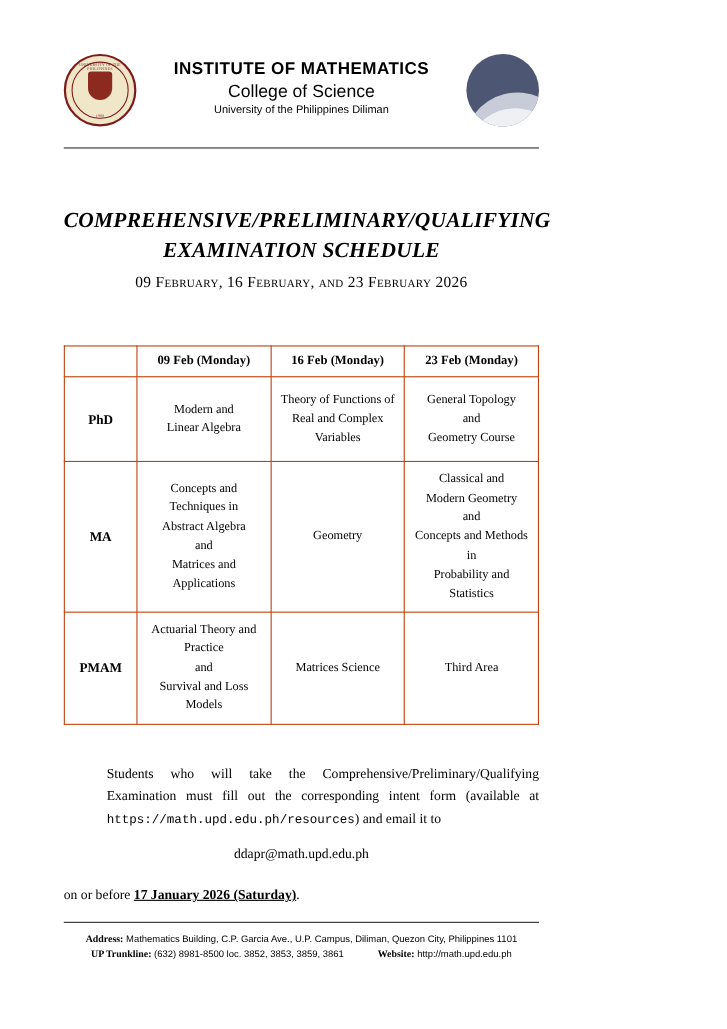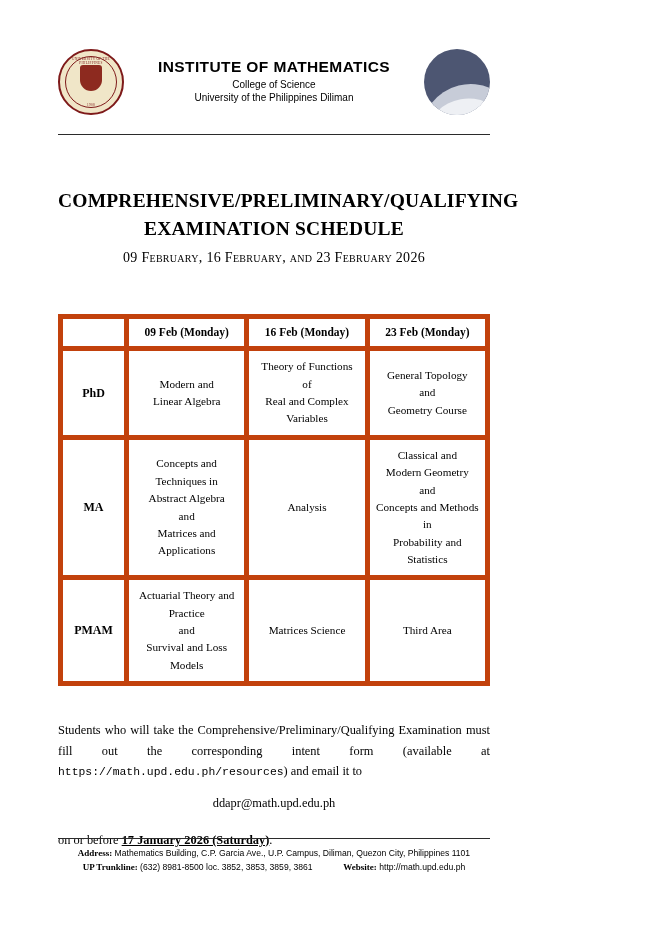--- a/index.html
+++ b/index.html
@@ -76,21 +76,21 @@
     margin-top: -4px;
   }
   .head-title {
     font-family: "Liberation Sans", sans-serif;
     font-weight: bold;
     font-size: 15.5px;
     letter-spacing: 0.4px;
   }
   .head-sub1 {
     font-family: "Liberation Sans", sans-serif;
-    font-size: 10px;
+    font-size: 16px;
     margin-top: 3px;
   }
   .head-sub2 {
     font-family: "Liberation Sans", sans-serif;
     font-size: 10px;
     margin-top: 2px;
   }
 
   .logo-circle {
     width: 66px;
@@ -130,20 +130,21 @@
   
   .title-block {
     text-align: center;
     margin-top: 52px;
   }
   .doc-title {
     font-size: 19.5px;
     font-weight: bold;
     line-height: 1.45;
     letter-spacing: 0.2px;
+    font-style: italic;
   }
   .semester {
     margin-top: 18px;
     font-size: 17px;
     font-variant: small-caps;
     letter-spacing: 0.3px;
   }
   .dates {
     margin-top: 6px;
     font-size: 14px;
@@ -158,21 +159,21 @@
   .time .sc { font-variant: small-caps; font-size: 12.5px; }
 
   
   table.schedule {
     margin-top: 48px;
     width: 100%;
     border-collapse: collapse;
     table-layout: fixed;
   }
   table.schedule td, table.schedule th {
-    border: 5px solid #c2410c;
+    border: 1px solid #c2410c;
     text-align: center;
     vertical-align: middle;
     font-size: 11.2px;
     line-height: 1.55;
     padding: 7px 6px;
   }
   table.schedule th {
     font-weight: bold;
     font-size: 11.5px;
     padding: 5px 4px;
@@ -185,20 +186,21 @@
   table.schedule tr.r-phd td { height: 62px; }
   table.schedule tr.r-ma td { height: 86px; }
   table.schedule tr.r-pmam td { height: 62px; }
 
   
   .body-text {
     margin-top: 34px;
     font-size: 12.4px;
     line-height: 1.65;
     text-align: justify;
+    margin-left: 39px;
   }
   .mono {
     font-family: "Liberation Mono", monospace;
     font-size: 11.4px;
   }
   .email-line {
     text-align: center;
     font-size: 12.4px;
     margin-top: 14px;
   }
@@ -283,21 +285,21 @@
     <tbody>
       <tr class="r-phd">
         <td class="prog">PhD</td>
         <td class="ml">Modern and<br>Linear Algebra</td>
         <td class="ml">Theory of Functions of<br>Real and Complex<br>Variables</td>
         <td class="ml">General Topology<br>and<br>Geometry Course</td>
       </tr>
       <tr class="r-ma">
         <td class="prog">MA</td>
         <td class="ml">Concepts and Techniques in<br>Abstract Algebra<br>and<br>Matrices and Applications</td>
-        <td class="ml">Analysis</td>
+        <td class="ml">Geometry</td>
         <td class="ml">Classical and<br>Modern Geometry<br>and<br>Concepts and Methods in<br>Probability and Statistics</td>
       </tr>
       <tr class="r-pmam">
         <td class="prog">PMAM</td>
         <td class="ml">Actuarial Theory and Practice<br>and<br>Survival and Loss Models</td>
         <td class="ml">Matrices Science</td>
         <td class="ml">Third Area</td>
       </tr>
     </tbody>
   </table>

